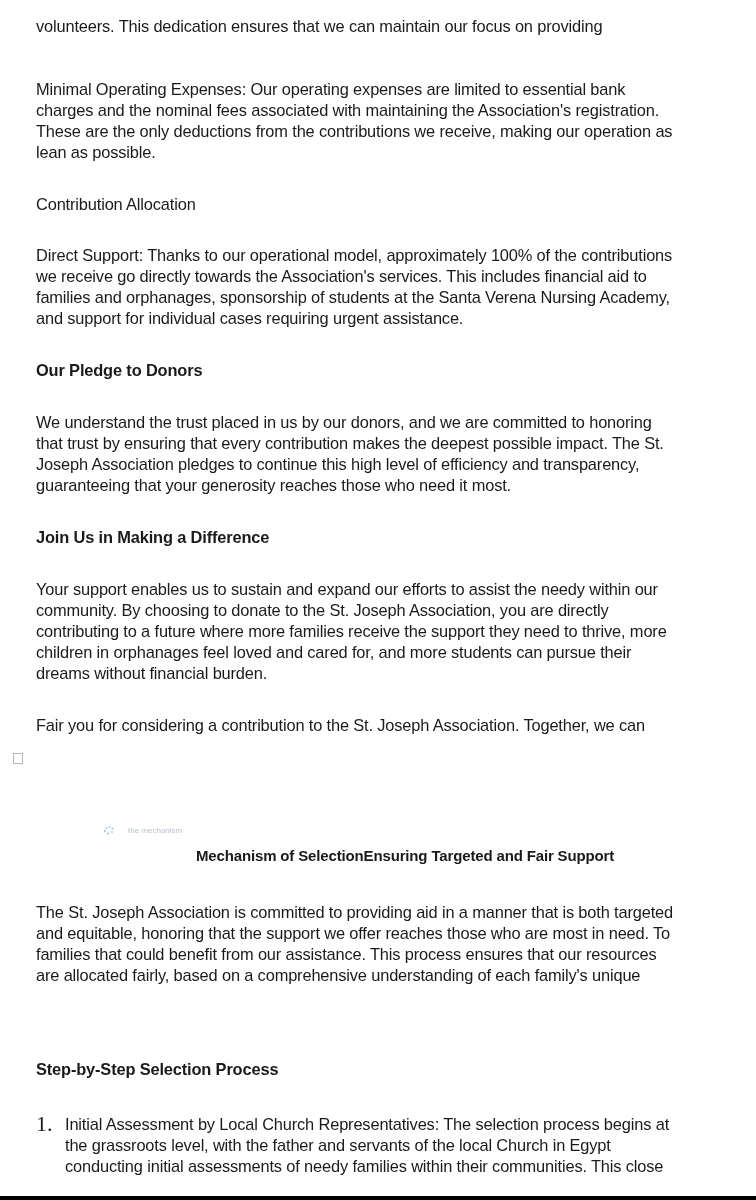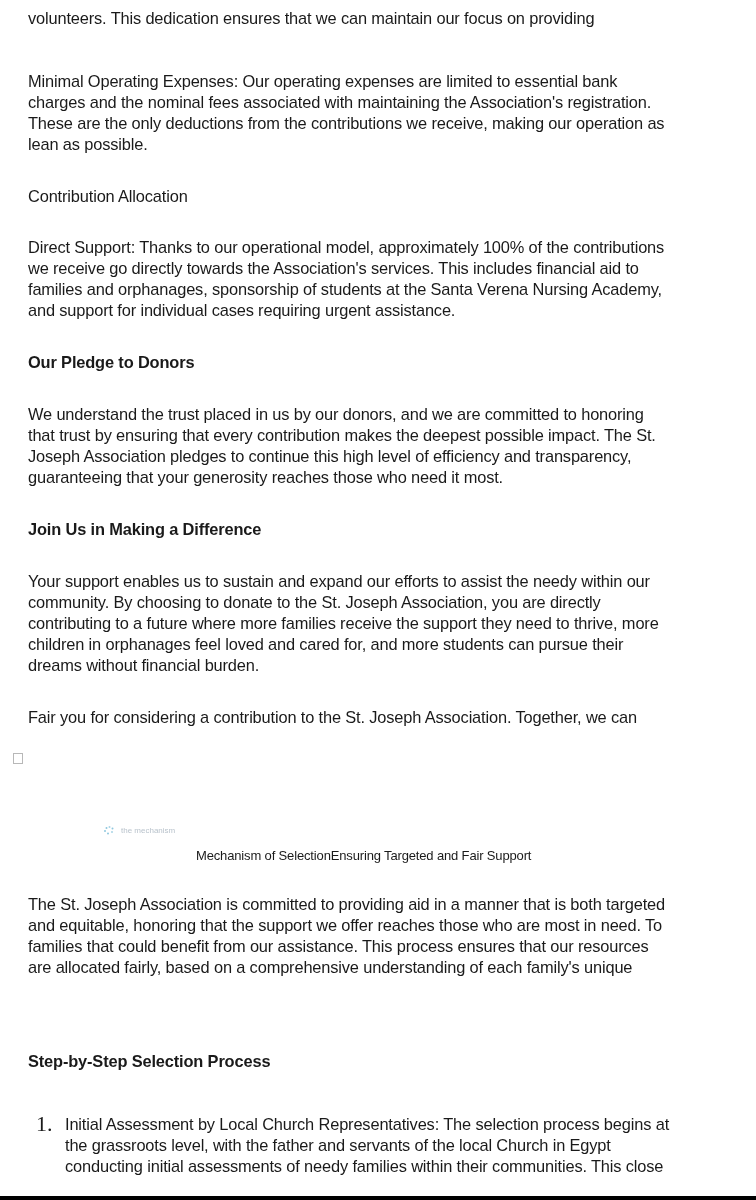--- a/index.html
+++ b/index.html
@@ -5,37 +5,37 @@
   html, body { margin: 0; padding: 0; }
   body {
     width: 756px; height: 1200px; overflow: hidden; background: #ffffff;
     font-family: "Liberation Sans", sans-serif; color: #1a1a1a;
     position: relative;
   }
   .doc { position: absolute; left: 0; top: 0; width: 756px; }
   .p {
     position: absolute; left: 28px; width: 712px;
     font-size: 16.4px; line-height: 21px; letter-spacing: -0.15px;
-    margin: 0; white-space: normal;
+    margin: 8px; white-space: normal;
   }
   .h { font-weight: bold; }
   .line { display: block; white-space: nowrap; }
   .broken-img {
     position: absolute; left: 13px; top: 753px; width: 8px; height: 9px;
     border: 1px solid #b8b8b8; background: #fff;
   }
   .logo {
     position: absolute; left: 103px; top: 824px; height: 12px;
-    display: flex; align-items: center; gap: 6px;
+    display: flex; align-items: center; gap: 13px;
     font-size: 8px; color: #b9c3cc;
   }
   .logo-icon { width: 12px; height: 10px; }
   .center-title {
     position: absolute; left: 196px; top: 845px;
-    font-size: 13px; line-height: 21px; white-space: nowrap; letter-spacing: -0.15px;
+    font-size: 15px; line-height: 21px; white-space: nowrap; letter-spacing: -0.15px; font-weight: bold;
   }
   .list-item {
     position: absolute; left: 36px; top: 1112px; width: 712px;
   }
   .list-num {
     position: absolute; left: 0; top: 0;
     font-family: "Liberation Serif", serif; font-size: 22px; line-height: 23px;
   }
   .list-text {
     position: absolute; left: 29px; top: 2px;

